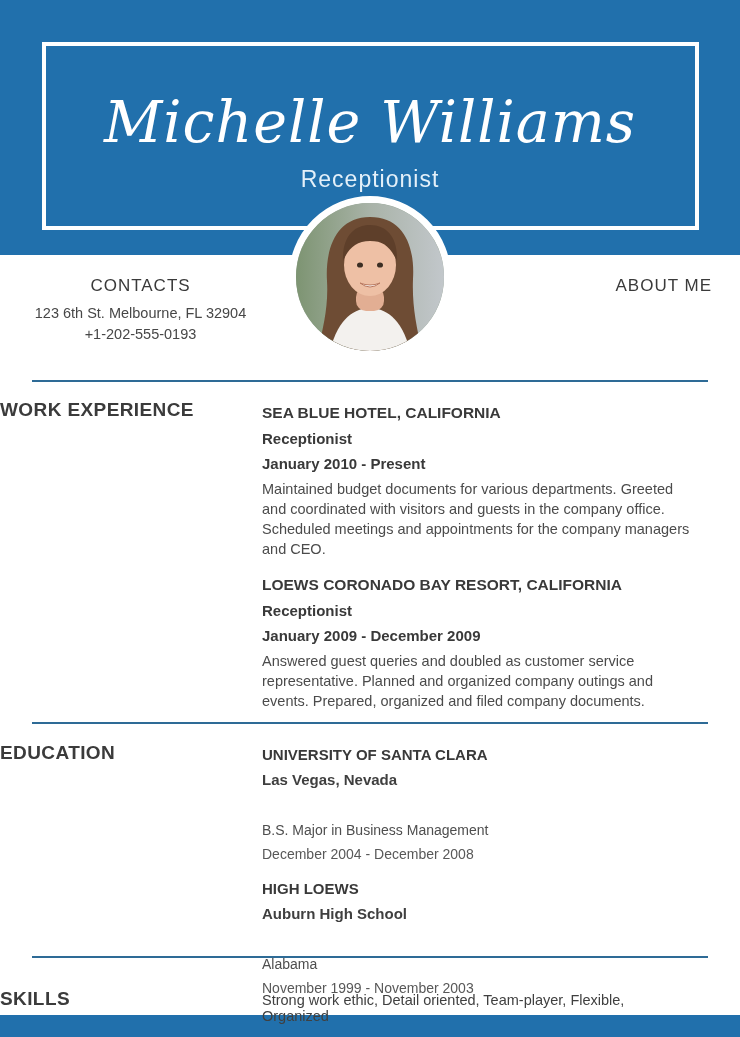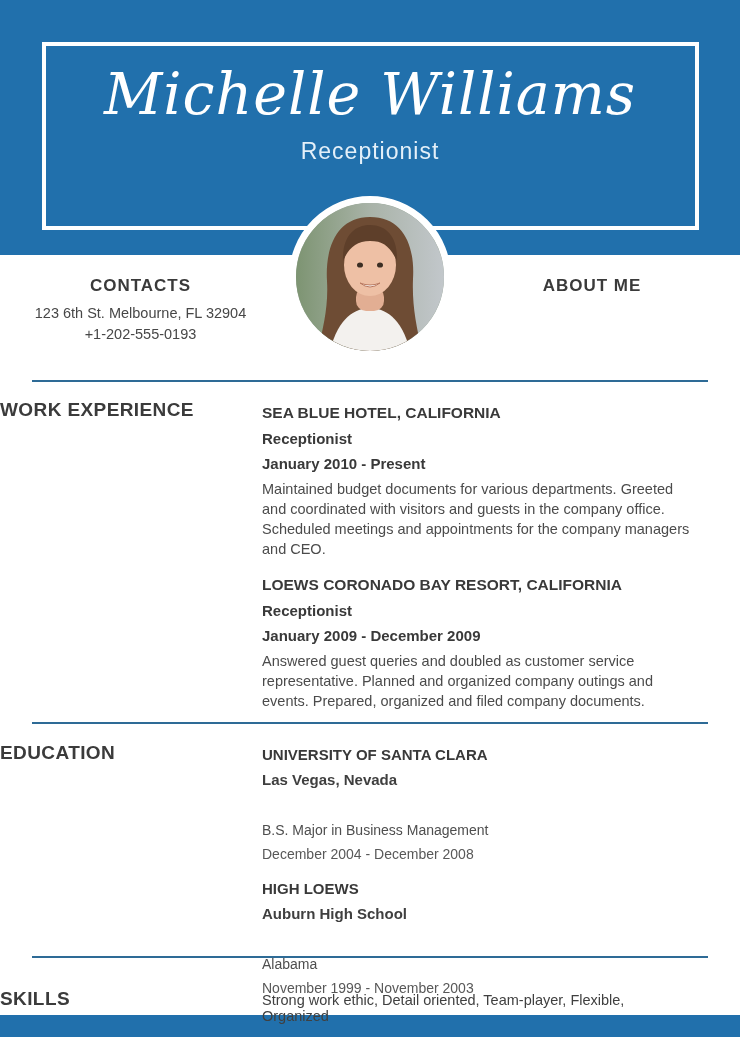--- a/index.html
+++ b/index.html
@@ -13,21 +13,21 @@
   
   .header{
     position:relative;height:255px;background:#2170ac;box-sizing:border-box;
     text-align:center;
   }
   .frame{
     position:absolute;left:42px;top:42px;width:649px;height:180px;
     border:4px solid #ffffff;pointer-events:none;
   }
   .person-name{
-    margin:0;padding-top:58px;
+    margin:0;padding-top:86px;
     font-family:"DejaVu Serif", serif;font-style:italic;font-weight:400;
     font-size:57px;line-height:72px;color:#ffffff;letter-spacing:1px;
   }
   .person-title{
     margin-top:8px;font-size:23px;font-weight:400;color:#e4f0f9;letter-spacing:1px;
   }
 
   
   .photo{
     position:absolute;left:289px;top:196px;width:148px;height:148px;
@@ -35,23 +35,23 @@
   }
   .photo svg{display:block;}
 
   
   .top-columns{
     height:125px;box-sizing:border-box;padding-top:21px;
     display:flex;justify-content:space-between;
   }
   .col{box-sizing:border-box;text-align:center;}
   .col.left{width:265px;margin-left:8px;}
-  .col.right{width:272px;margin-right:12px;}
+  .col.right{width:272px;margin-right:28px;text-align:right;}
   .col h2{
-    margin:0 0 7px 0;font-size:17px;font-weight:700;color:#3a3a3a;letter-spacing:1px;
+    margin:0 0 7px 0;font-size:17px;font-weight:400;color:#3a3a3a;letter-spacing:1px;
   }
   .col .line, .col p{
     margin:0;font-size:14.5px;line-height:21px;color:#474747;
   }
 
   
   .divider{height:2px;background:#2e6b96;margin:0 32px;}
 
   
   .row{display:flex;box-sizing:border-box;}

